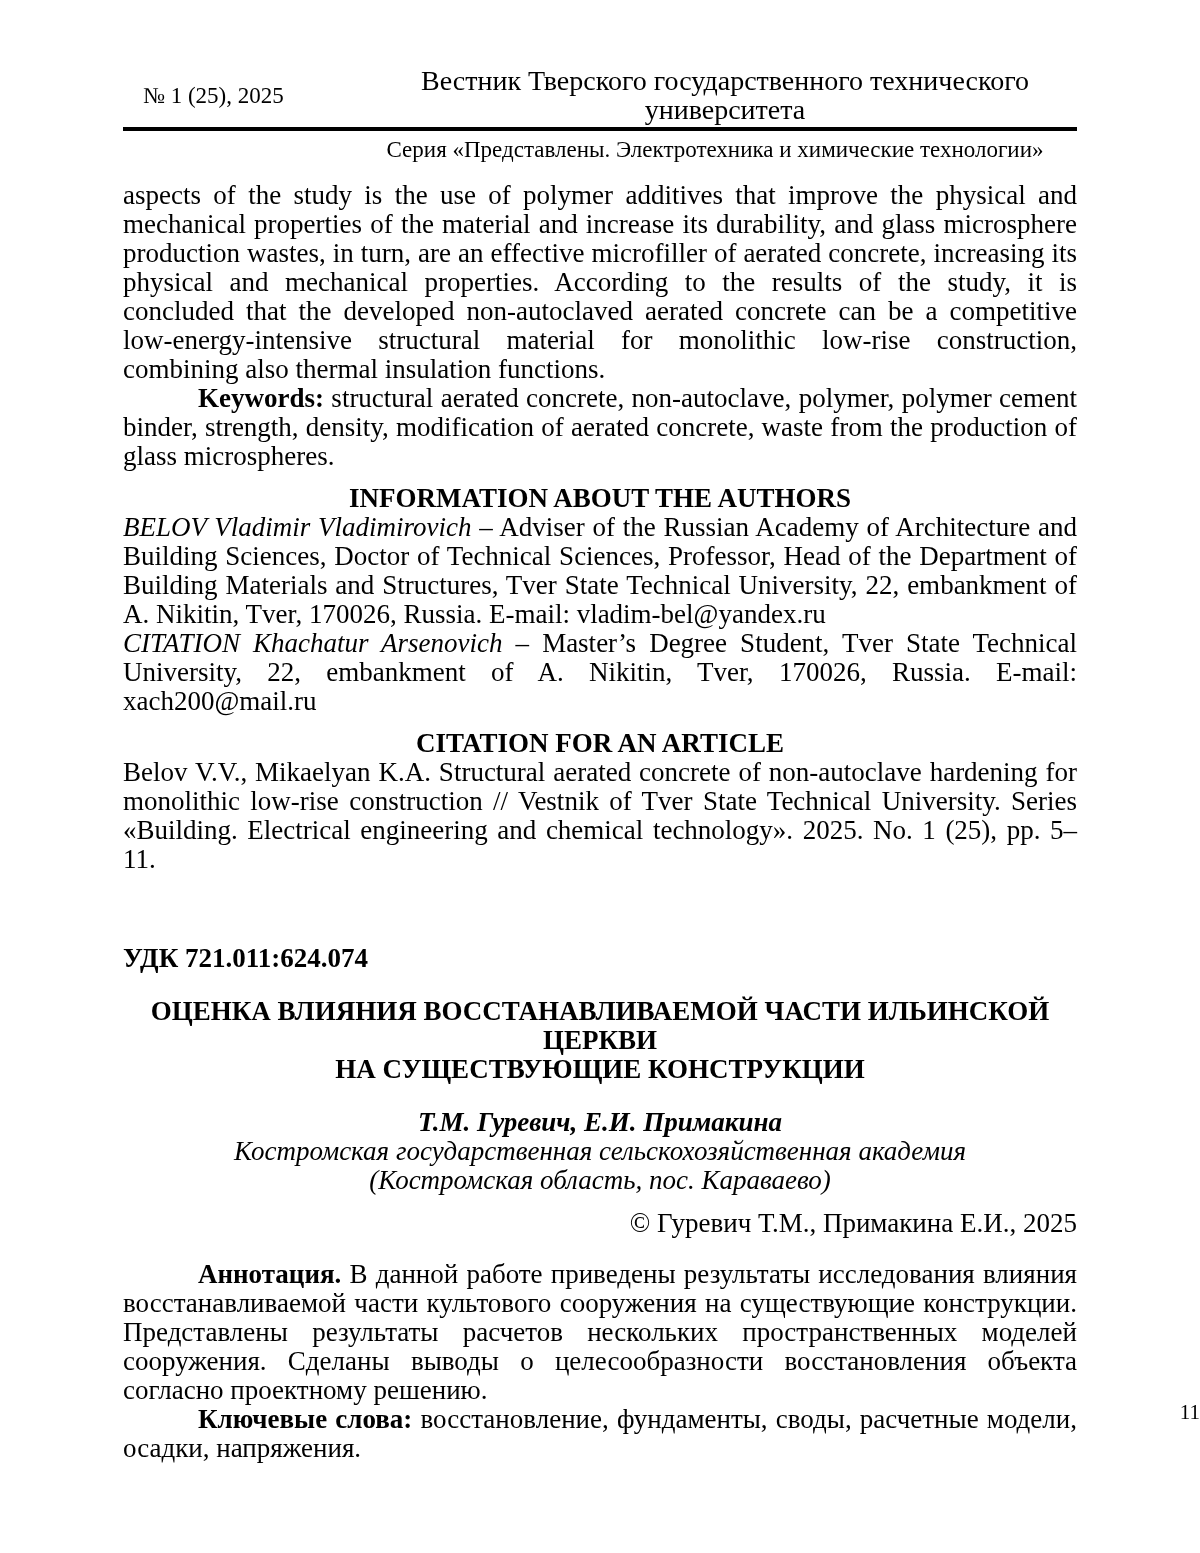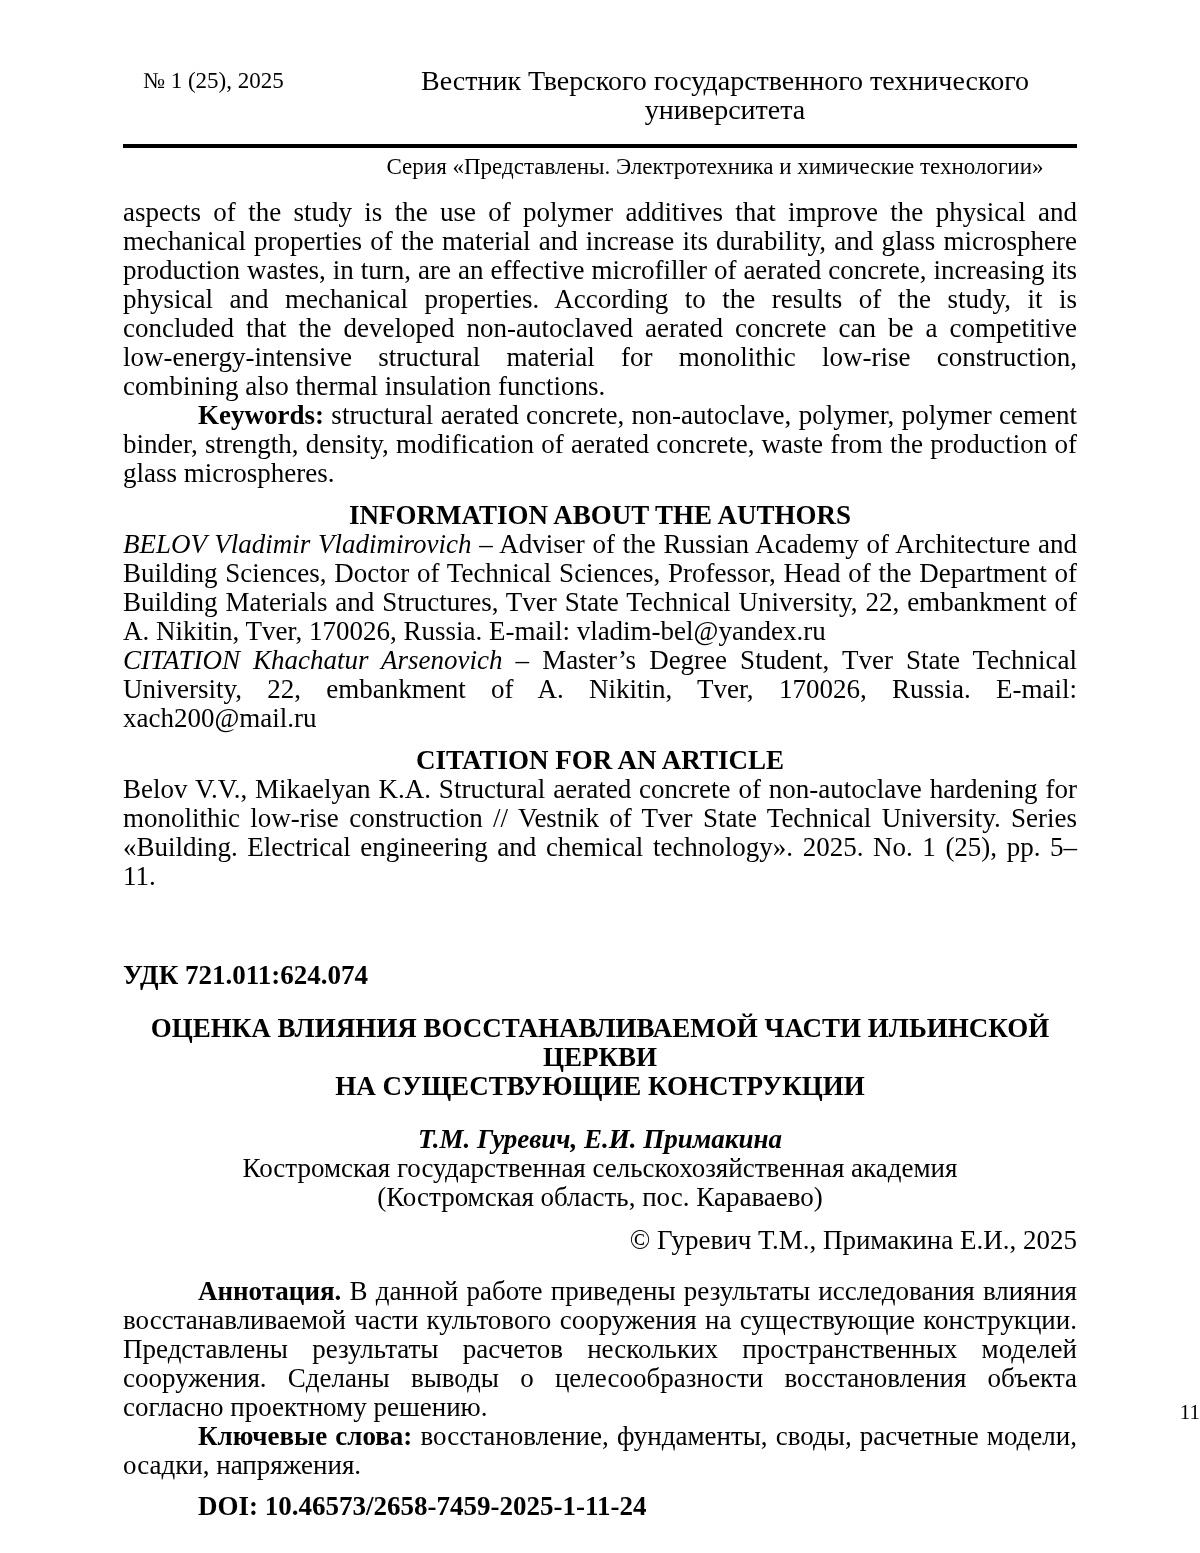--- a/index.html
+++ b/index.html
@@ -13,39 +13,39 @@
     position: relative;
     box-sizing: border-box;
     width: 1200px; height: 1553px;
     padding: 66px 123px 0 123px;
   }
   p { margin: 0; font-size: 27px; line-height: 29px; }
 
   
   .hdr-row {
     display: flex;
-    align-items: flex-start;
+    align-items: center;
     border-bottom: 4px solid #000;
-    padding-bottom: 20px;
+    padding-bottom: 3px;
   }
   .hdr-issue { width: 230px; padding-left: 20px; font-size: 23px; line-height: 29px; }
   .hdr-journal { flex: 1; text-align: center; font-size: 28px; line-height: 29px; }
   .hdr-series { margin: 4px 0 0 230px; text-align: center; font-size: 23px; line-height: 29px; }
 
   
   .just { text-align: justify; }
   .indent { text-indent: 75px; }
   .first-para { margin-top: 17px; }
   .heading { text-align: center; font-weight: bold; margin-top: 13px; }
 
   
   .udc { font-weight: bold; margin-top: 70px; }
   .title { text-align: center; font-weight: bold; margin-top: 24px; }
   .authors { text-align: center; font-weight: bold; font-style: italic; margin-top: 24px; }
-  .affil { text-align: center; }
+  .affil { text-align: center; font-style: italic; }
   .copyright { text-align: right; margin-top: 14px; }
   .annot { margin-top: 22px; }
   .doi { font-weight: bold; text-indent: 75px; margin-top: 12px; }
 
   
   .pageno {
     position: absolute;
     left: 0; right: 0; top: 1399px;
     text-align: right;
     font-size: 21px; line-height: 26px;
@@ -88,20 +88,19 @@
     <p class="authors">Т.М. Гуревич, Е.И. Примакина</p>
     <p class="affil">Костромская государственная сельскохозяйственная академия</p>
     <p class="affil">(Костромская область, пос. Караваево)</p>
 
     <p class="copyright">© Гуревич Т.М., Примакина Е.И., 2025</p>
 
     <p class="just indent annot"><b>Аннотация.</b><span> В данной работе приведены результаты исследования влияния восстанавливаемой части культового сооружения на существующие конструкции. Представлены результаты расчетов нескольких пространственных моделей сооружения. Сделаны выводы о целесообразности восстановления объекта согласно проектному решению.</span></p>
 
     <p class="just indent"><b>Ключевые слова:</b><span> восстановление, фундаменты, своды, расчетные модели, осадки, напряжения.</span></p>
 
-    <p class="doi">DOI: 10.46573/2658-7459-2025-1-11-24</p>
   </section>
 
   <footer>
     <div class="pageno">11</div>
   </footer>
 
 </div>
 
 </body></html>

